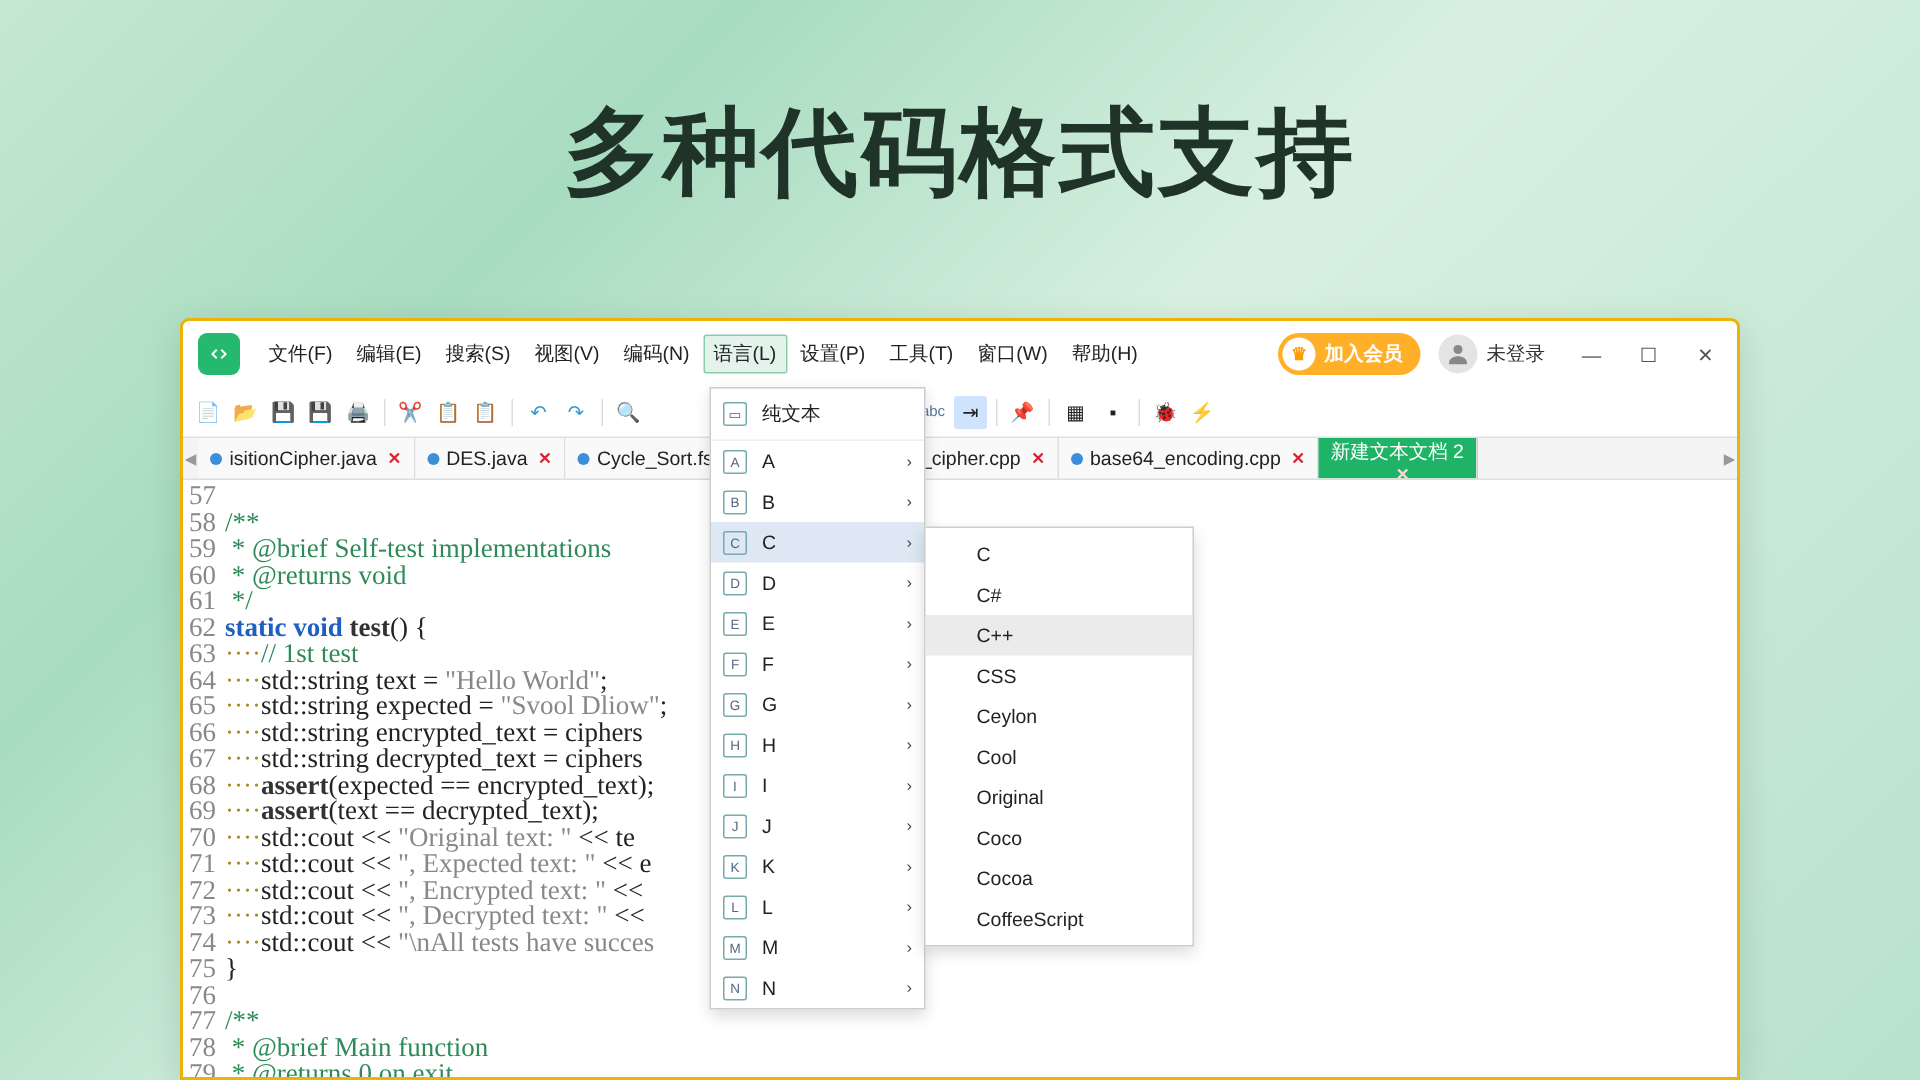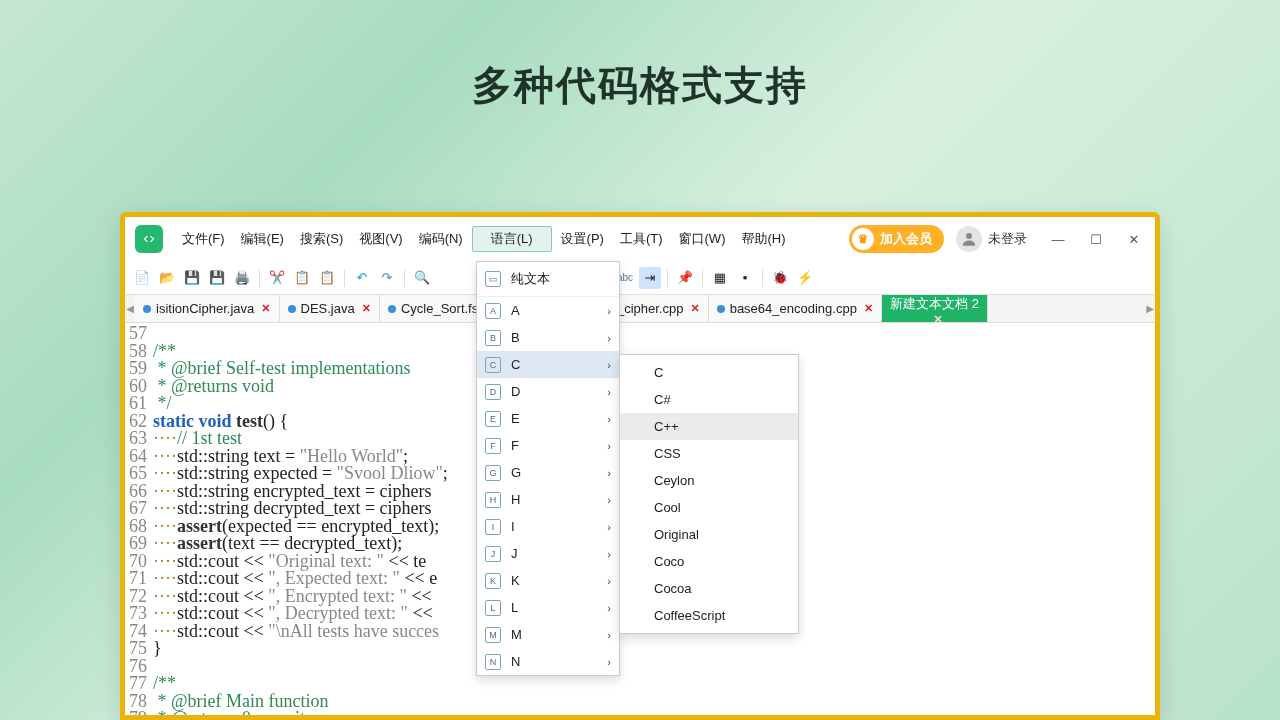--- a/index.html
+++ b/index.html
@@ -7,31 +7,31 @@
   font-family: "Microsoft YaHei", -apple-system, sans-serif;
   width: 1280px; height: 720px;
   background: linear-gradient(135deg, #c5e8d0 0%, #a8dcc0 25%, #d8f0e0 50%, #b8e2cc 100%);
   overflow: hidden;
 }
 .hero {
   width: 100%; text-align: center;
   padding-top: 58px;
 }
 .hero-title {
-  font-size: 40px;
+  font-size: 64px;
   font-weight: 700;
   color: #1f3328;
   letter-spacing: 2px;
 }
 .window {
   position: absolute;
   left: 120px; top: 212px;
   width: 1040px; height: 508px;
   background: #fff;
-  border: 5px solid #eab308;
+  border: 2px solid #eab308;
   border-top-left-radius: 6px;
   border-top-right-radius: 6px;
   box-shadow: 0 6px 24px rgba(0,0,0,0.12);
   overflow: hidden;
   font-size: 13px;
   color: #222;
 }
 .titlebar {
   display: flex; align-items: center;
   height: 44px;
@@ -40,21 +40,21 @@
 .app-icon {
   width: 28px; height: 28px;
   background: #25b86f;
   border-radius: 6px;
   display: flex; align-items: center; justify-content: center;
   margin-right: 12px;
 }
 .app-icon svg { width: 16px; height: 16px; fill: #fff; }
 .menus { display: flex; gap: 2px; }
 .menu-item { padding: 4px 7px; border-radius: 2px; cursor: pointer; }
-.menu-item.active { background: #e3f3ec; border: 1px solid #88ccaa; padding: 3px 18px; }
+.menu-item.active { background: #e3f3ec; border: 1px solid #88ccaa; padding: 3px 6px; }
 .spacer { flex: 1; }
 .vip-badge {
   display: flex; align-items: center;
   background: #ffb028;
   border-radius: 14px;
   padding: 3px 12px 3px 3px;
   color: #fff;
   font-weight: 600;
   margin-right: 12px;
   cursor: pointer;

